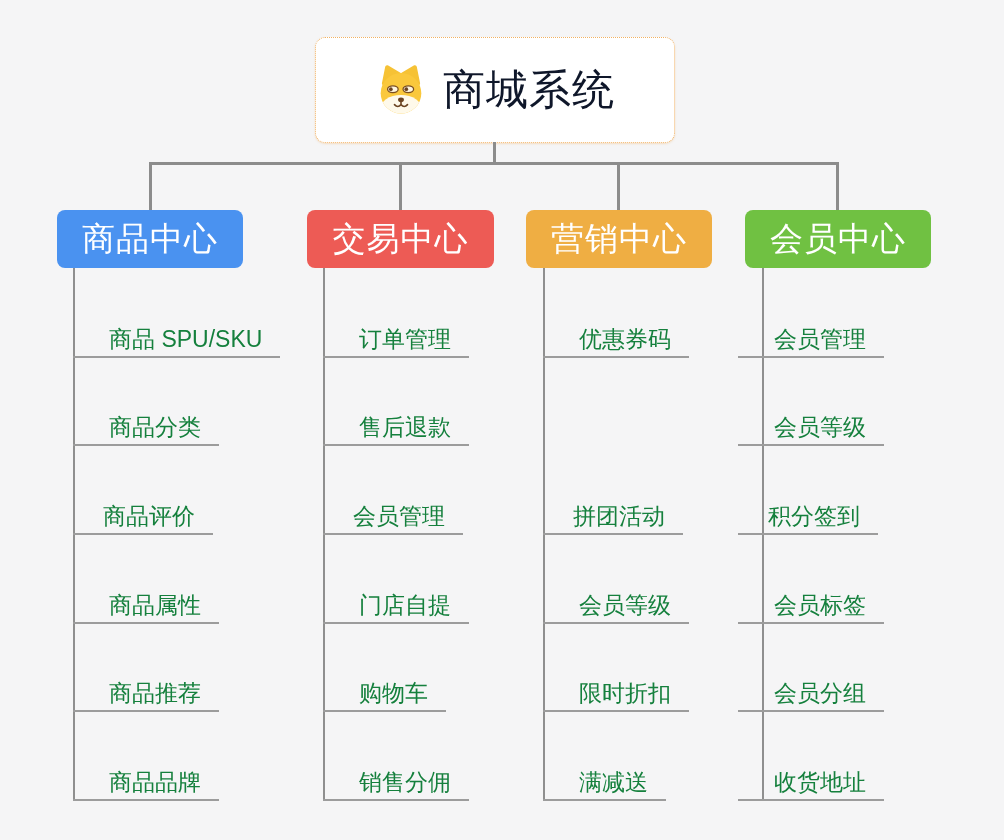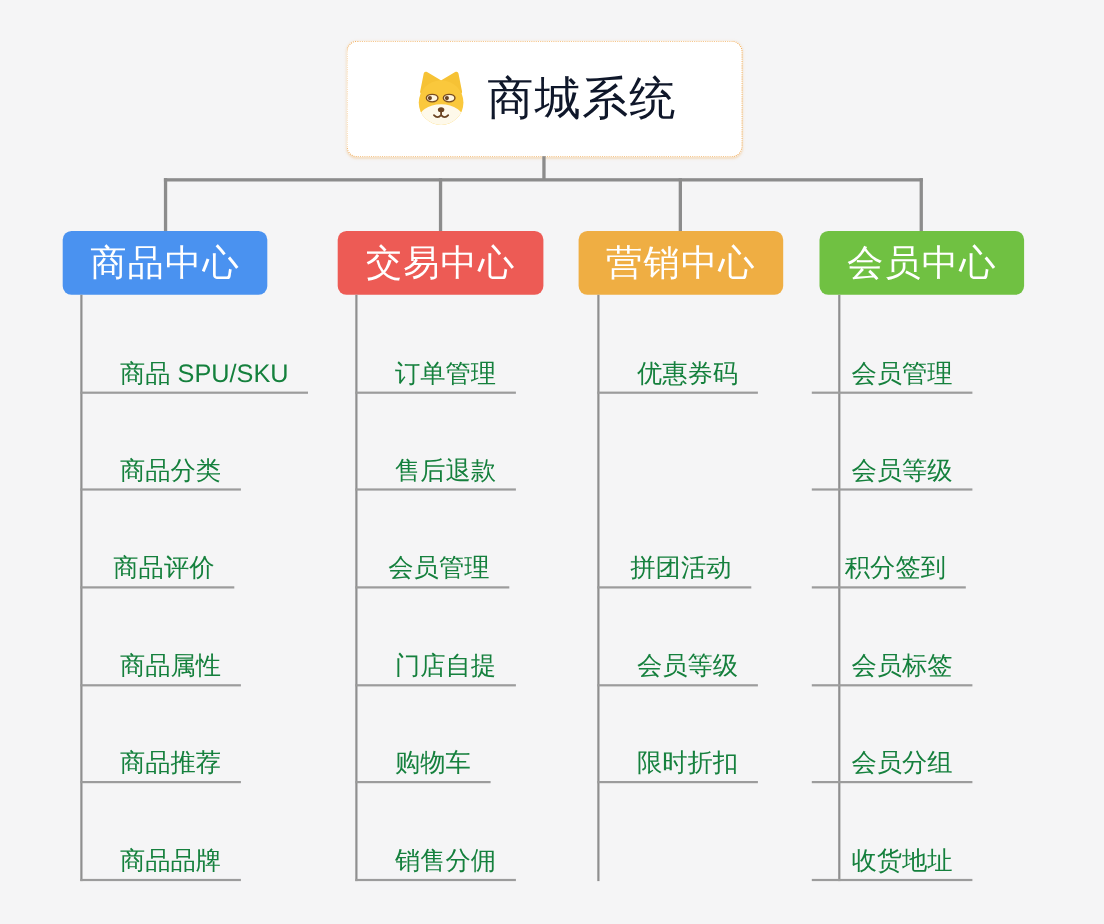--- a/index.html
+++ b/index.html
@@ -144,20 +144,21 @@
   <div class="leaf col-2 row-1">售后退款</div>
   <div class="leaf col-2 row-2">会员管理</div>
   <div class="leaf col-2 row-3">门店自提</div>
   <div class="leaf col-2 row-4">购物车</div>
   <div class="leaf col-2 row-5">销售分佣</div>
 
   <div class="leaf col-3 row-0">优惠券码</div>
   <div class="leaf col-3 row-2">拼团活动</div>
   <div class="leaf col-3 row-3">会员等级</div>
   <div class="leaf col-3 row-4">限时折扣</div>
+  <div class="leaf col-3 row-5">满减送</div>
 
   <div class="leaf col-4 row-0">会员管理</div>
   <div class="leaf col-4 row-1">会员等级</div>
   <div class="leaf col-4 row-2">积分签到</div>
   <div class="leaf col-4 row-3">会员标签</div>
   <div class="leaf col-4 row-4">会员分组</div>
   <div class="leaf col-4 row-5">收货地址</div>
 
 </div>
 

